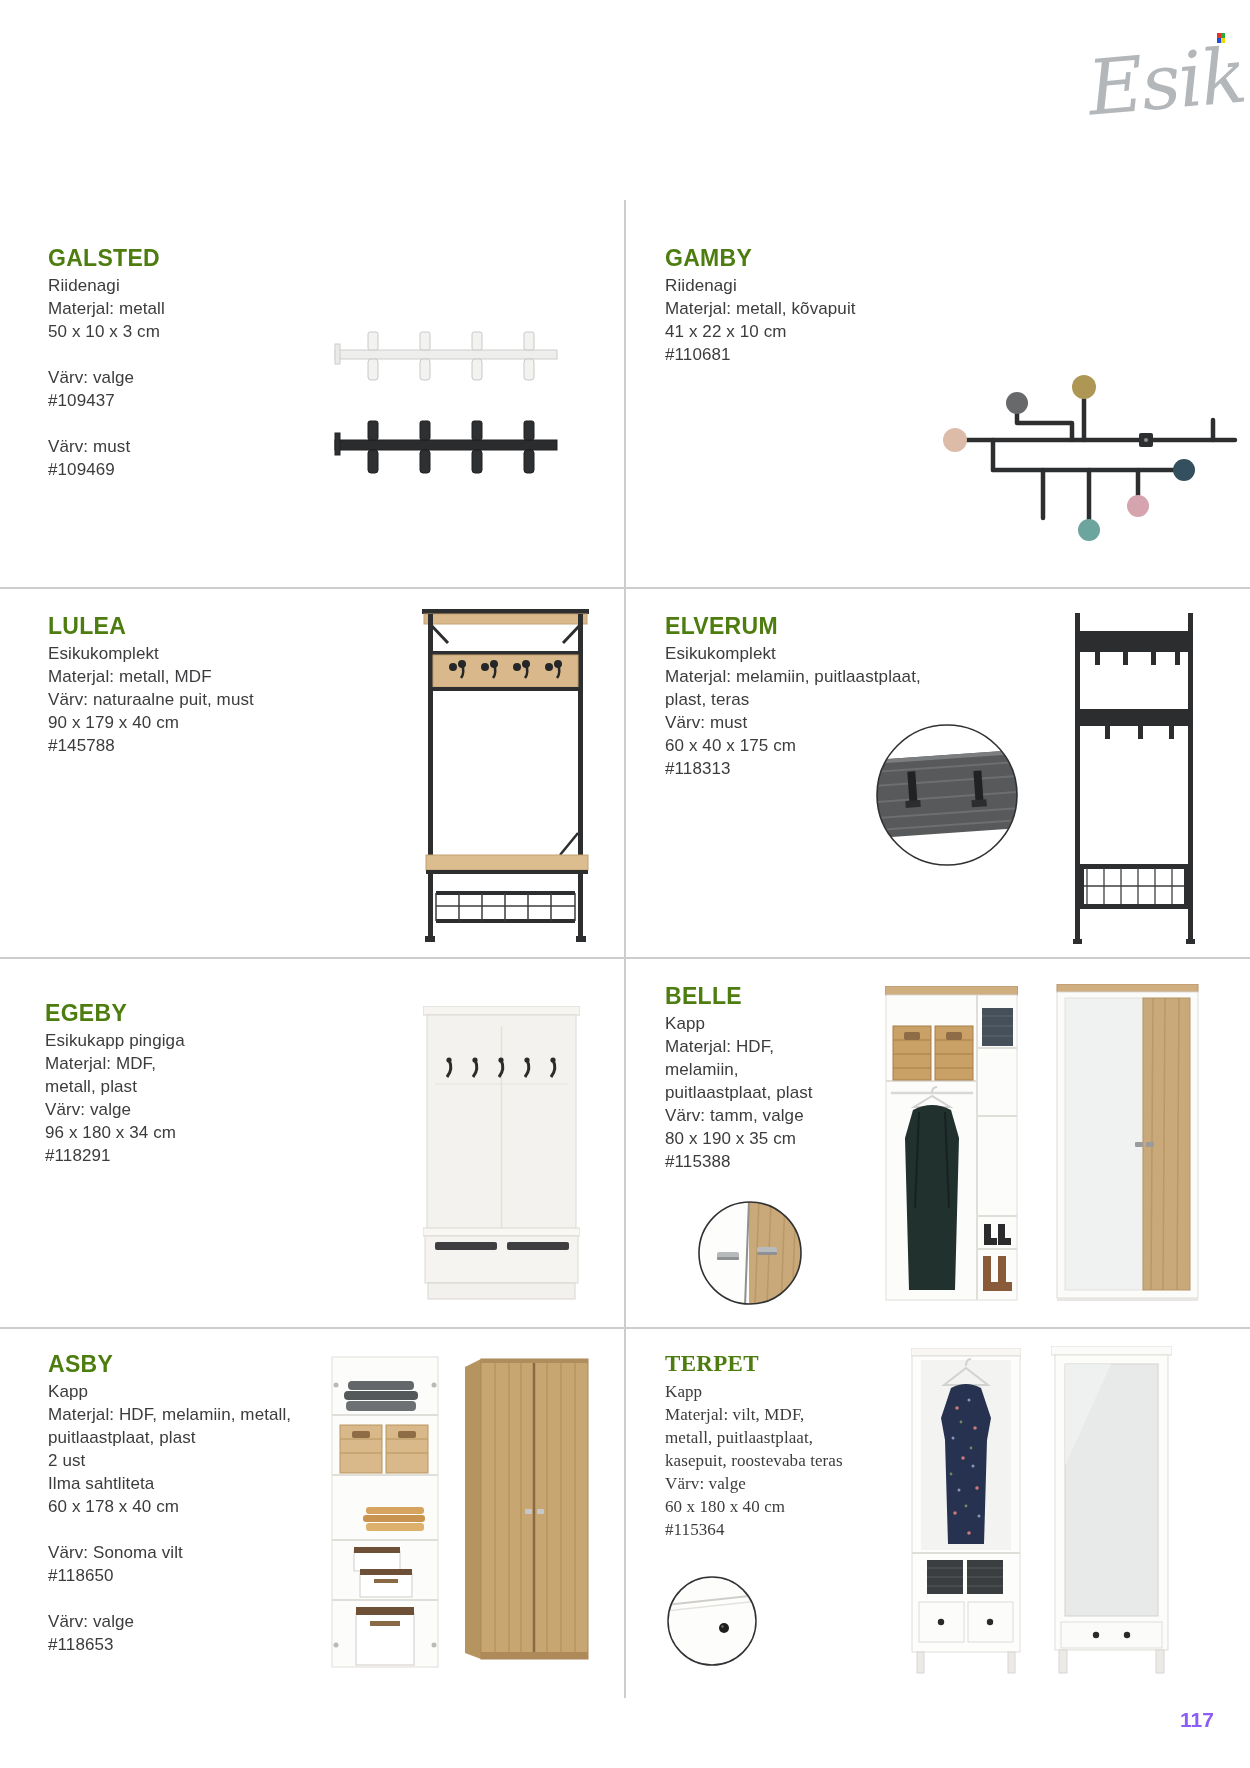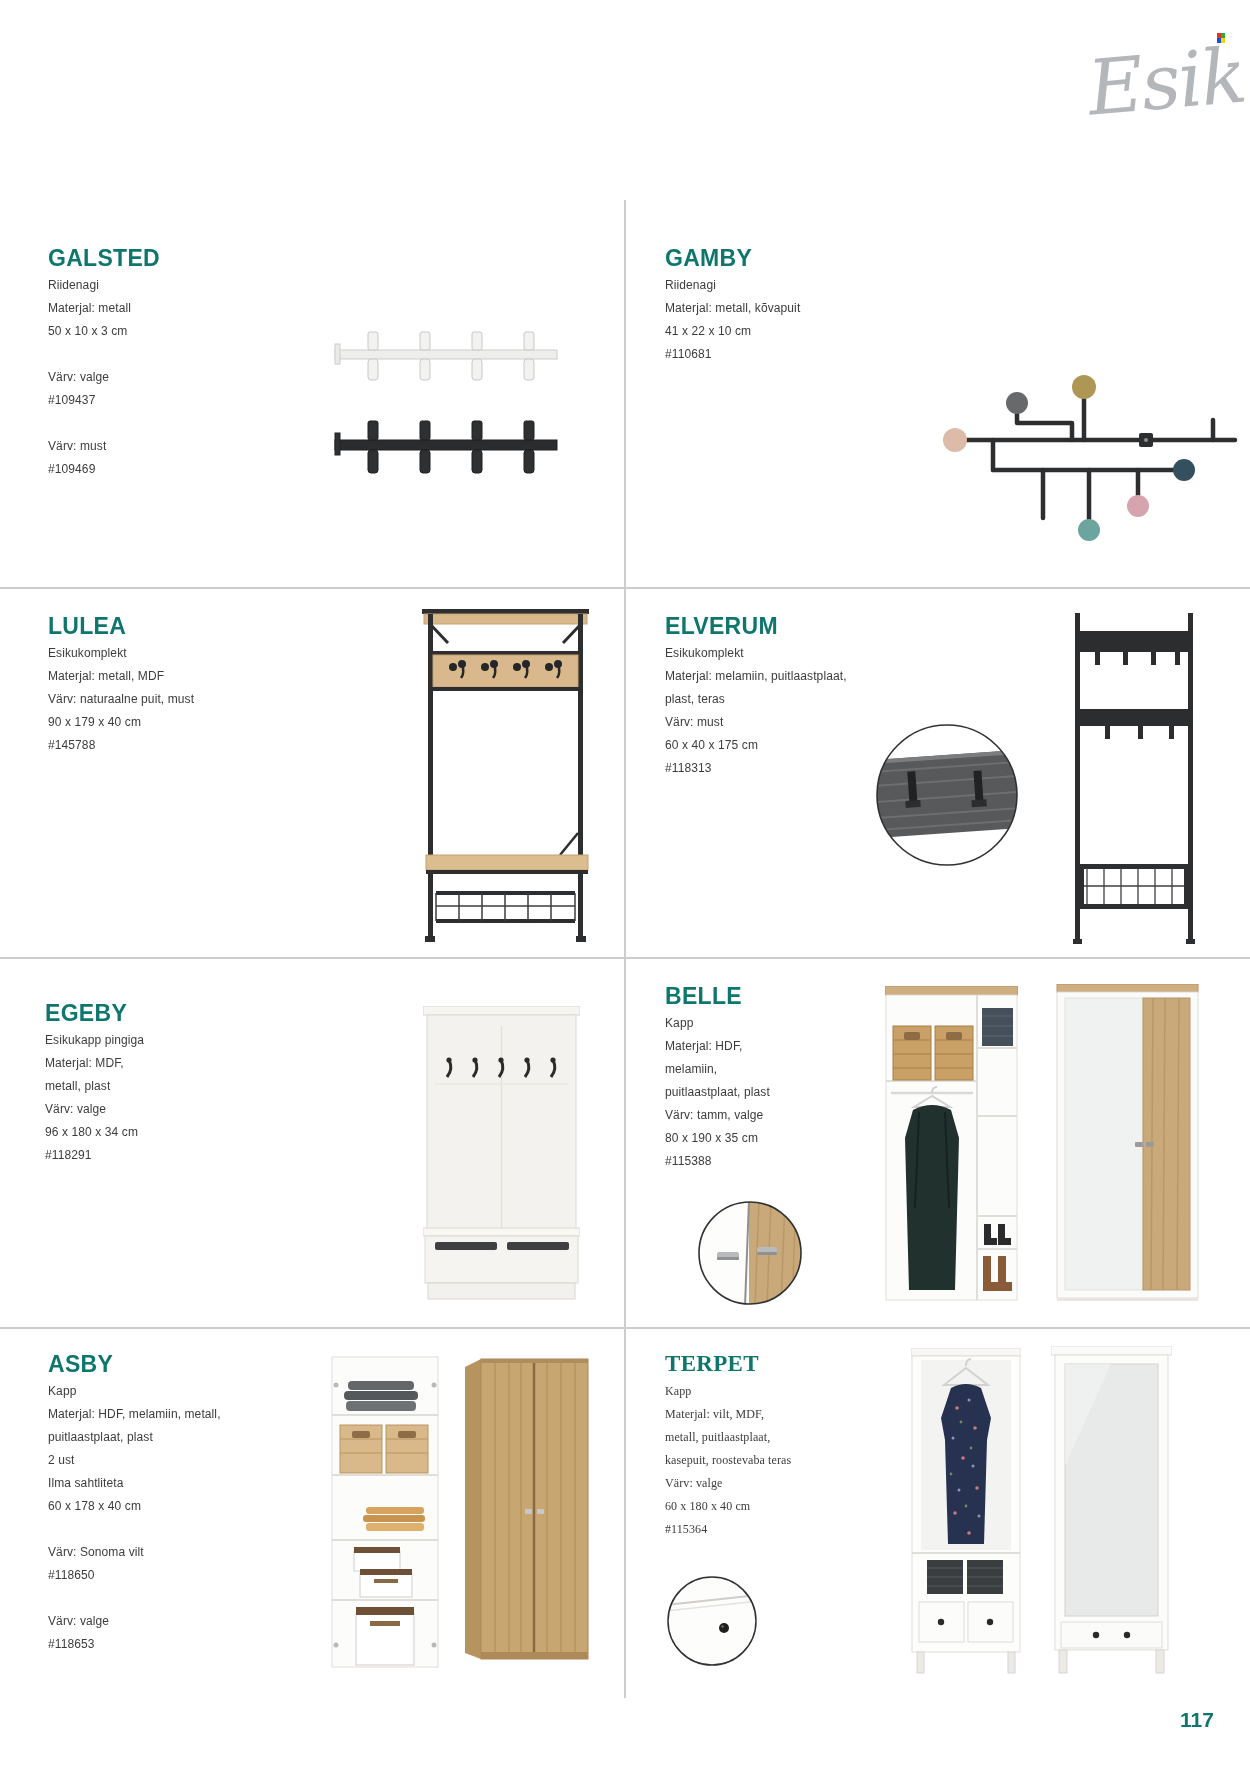--- a/index.html
+++ b/index.html
@@ -9,36 +9,36 @@
     font-family:"Liberation Sans", sans-serif;
   }
   .abs{position:absolute;}
   
   .vdiv{position:absolute;width:2px;background:#cbcdcf;}
   .hdiv{position:absolute;height:2px;background:#cbcdcf;left:0;width:1250px;}
   
   .cell-text{position:absolute;width:335px;}
   .cell-text h3{
     font-size:23px;line-height:26px;margin:0 0 3px 0;
-    font-weight:700;color:#0f766e;letter-spacing:.3px;
+    font-weight:700;color:#4d7c0f;letter-spacing:.3px;
   }
-  .spec-line{font-size:12px;line-height:23px;min-height:23px;letter-spacing:.1px;}
+  .spec-line{font-size:17px;line-height:23px;min-height:23px;letter-spacing:.1px;}
   
   .script-word{
     position:absolute;left:1088px;top:44px;
     font-family:"DejaVu Serif", serif;font-style:italic;
     font-size:76px;color:#b4b7ba;transform:rotate(-5deg);
     letter-spacing:-2px;line-height:1;
   }
   
   .brandmark{position:absolute;left:1217px;top:33px;width:8px;height:10px;
     display:grid;grid-template-columns:1fr 1fr;grid-template-rows:1fr 1fr;}
   .brandmark span{display:block;width:100%;height:100%;}
   
-  .pagenum{position:absolute;left:1180px;top:1708px;font-size:21px;font-weight:700;color:#0f766e;}
+  .pagenum{position:absolute;left:1180px;top:1708px;font-size:21px;font-weight:700;color:#8b5cf6;}
   svg{display:block;}
 </style>
 </head>
 <body>
 
 <div class="brandmark">
   <span style="background: rgb(230, 51, 41);"></span>
   <span style="background: rgb(46, 168, 54);"></span>
   <span style="background: rgb(26, 80, 216);"></span>
   <span style="background: rgb(245, 213, 0);"></span>

